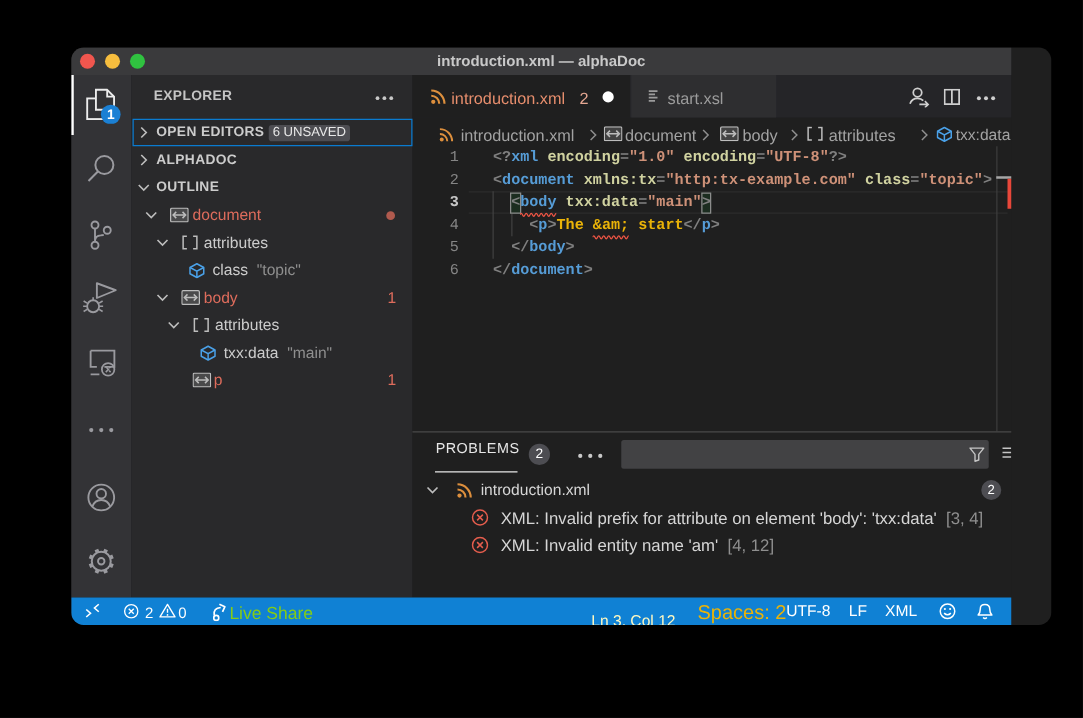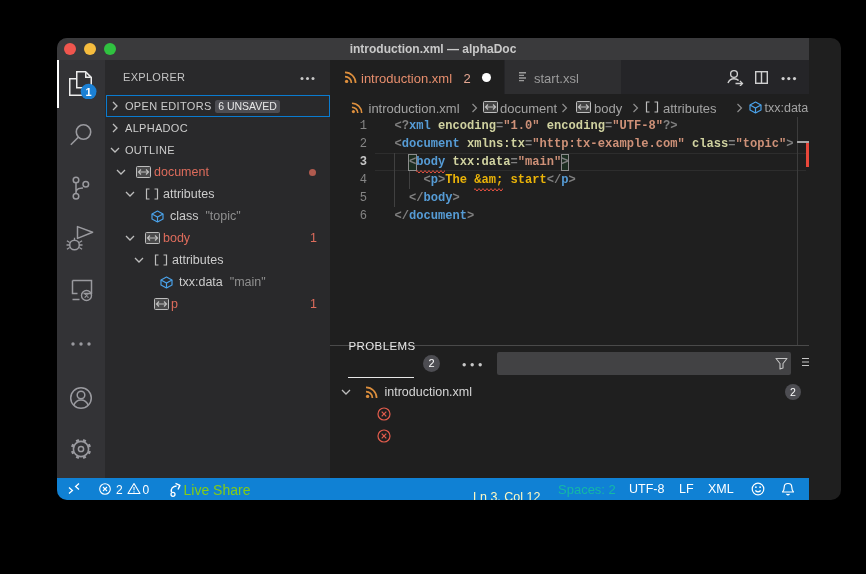--- a/index.html
+++ b/index.html
@@ -11,21 +11,21 @@
 #abar{left:0;top:22px;width:48px;height:418px;background:#333336}
 #sbar{left:48px;top:22px;width:225px;height:418px;background:#29292b}
 #edt{left:273px;top:22px;width:479px;height:418px;background:#1f1f1f}
 #tabbar{left:273px;top:22px;width:479px;height:34px;background:#252528}
 #status{left:0;top:440px;width:752px;height:22px;background:#1081d4;color:#fff;font-size:12px}
 .svgi{position:absolute}
 .lbl{position:absolute;white-space:pre}
 .cl{position:absolute;left:337.4px;font-family:"Liberation Mono",monospace;font-size:12.1px;line-height:18px;white-space:pre;font-weight:bold}
 .ln{position:absolute;width:27px;text-align:right;color:#858585;font-family:"Liberation Mono",monospace;font-size:12.1px;line-height:18px;left:283px}
 .p{color:#808080}.t{color:#569cd6}.a{color:#d0d2a0}.s{color:#ce9178}.w{color:#eab308}
-.sech{font-size:11px;font-weight:normal;color:#cccccc;letter-spacing:.3px}
+.sech{font-size:11px;font-weight:bold;color:#cccccc;letter-spacing:.3px}
 .trow{position:absolute;font-size:12.5px;color:#cccccc}
 .sal{color:#de6c5c}
 .gv{color:#8f8f8f}
 </style></head><body>
 <div id="win">
 <div class="abs" id="ttl"></div>
 <div class="abs tl" style="left:7px;background:#f0564e"></div>
 <div class="abs tl" style="left:27px;background:#f6bd3e"></div>
 <div class="abs tl" style="left:47px;background:#30c240"></div>
 <div class="abs" id="ttxt">introduction.xml — alphaDoc</div>
@@ -230,21 +230,21 @@
 <svg style="position:absolute;left:359.2px;top:130.9px" width="29" height="5" viewBox="0 0 29 5">
       <path d="M0 2.8 q1 -2.4 2 0 q1 2.4 2 0 q1 -2.4 2 0 q1 2.4 2 0 q1 -2.4 2 0 q1 2.4 2 0 q1 -2.4 2 0 q1 2.4 2 0 q1 -2.4 2 0 q1 2.4 2 0 q1 -2.4 2 0 q1 2.4 2 0 q1 -2.4 2 0 q1 2.4 2 0 q1 -2.4 2 0 q1 2.4 2 0" stroke="#ef5645" stroke-width="1" fill="none"></path>
     </svg>
 <svg style="position:absolute;left:417.2px;top:148.9px" width="29" height="5" viewBox="0 0 29 5">
       <path d="M0 2.8 q1 -2.4 2 0 q1 2.4 2 0 q1 -2.4 2 0 q1 2.4 2 0 q1 -2.4 2 0 q1 2.4 2 0 q1 -2.4 2 0 q1 2.4 2 0 q1 -2.4 2 0 q1 2.4 2 0 q1 -2.4 2 0 q1 2.4 2 0 q1 -2.4 2 0 q1 2.4 2 0 q1 -2.4 2 0 q1 2.4 2 0" stroke="#ef5645" stroke-width="1" fill="none"></path>
     </svg>
 <div class="abs" style="left:740px;top:79px;width:1px;height:228px;background:#3c3c3c"></div>
 <div class="abs" style="left:740px;top:102.5px;width:12px;height:2px;background:#a6a6a6"></div>
 <div class="abs" style="left:749px;top:104.5px;width:3.3px;height:24.3px;background:#e8473a"></div>
 <div class="abs" style="left:273px;top:306.5px;width:479px;height:1px;background:#4a4a4a"></div>
-<div class="lbl" style="left:291.5px;top:302px;font-size:11.5px;color:#e7e7e7;letter-spacing:.4px">PROBLEMS</div>
+<div class="lbl" style="left:291.5px;top:315px;font-size:11.5px;color:#e7e7e7;letter-spacing:.4px">PROBLEMS</div>
 <div class="abs" style="left:291px;top:338.5px;width:66px;height:1.5px;background:#e7e7e7"></div>
 <div class="abs" style="left:366px;top:316.5px;width:17px;height:17px;border-radius:50%;background:#4d4d52;color:#fff;font-size:11px;text-align:center;line-height:17px">2</div>
 <svg class="svgi" style="left:405px;top:323.5px" width="21" height="5" viewBox="0 0 21 5" fill="#c8c8c8">
       <circle cx="2.2" cy="2.7" r="1.7"></circle>
       <circle cx="10.2" cy="2.7" r="1.7"></circle>
       <circle cx="18.2" cy="2.7" r="1.7"></circle>
     </svg>
 <div class="abs" style="left:440px;top:314px;width:294px;height:22.5px;background:#424244;border-radius:2px"></div>
 <svg class="svgi" style="left:718px;top:319px" width="13" height="13" viewBox="0 0 13 13" fill="none">
 <path d="M1 1.5 h11 L8 6.5 V11 L5 12 V6.5 Z" stroke="#c5c5c5" stroke-width="1.1" stroke-linejoin="round"></path>
@@ -258,24 +258,26 @@
 <svg class="svgi" style="left:308px;top:348px" width="13" height="13" viewBox="0 0 13 13" fill="none">
       <circle cx="2.6" cy="10.4" r="1.7" fill="#dd8f3d"></circle>
       <path d="M1 5.6 a6.4 6.4 0 0 1 6.4 6.4 M1 1.4 a10.6 10.6 0 0 1 10.6 10.6" stroke="#dd8f3d" stroke-width="1.7"></path>
     </svg>
 <div class="lbl" style="left:327.5px;top:347px;font-size:12.5px;color:#d6d6d6">introduction.xml</div>
 <div class="abs" style="left:728px;top:346px;width:16px;height:16px;border-radius:50%;background:#4d4d52;color:#fff;font-size:10.5px;text-align:center;line-height:16px">2</div>
 <svg class="svgi" style="left:319.5px;top:369px" width="14" height="14" viewBox="0 0 14 14" fill="none">
       <circle cx="7" cy="7" r="6" stroke="#e45d4d" stroke-width="1.2"></circle>
       <path d="M4.7 4.7 L9.3 9.3 M9.3 4.7 L4.7 9.3" stroke="#e45d4d" stroke-width="1.2"></path>
     </svg>
+<div class="lbl" style="left:343.5px;top:368.5px;font-size:13.4px;color:#d6d6d6">XML: Invalid prefix for attribute on element 'body': 'txx:data'&nbsp; <span style="color:#8f8f8f">[3, 4]</span></div>
 <svg class="svgi" style="left:319.5px;top:391px" width="14" height="14" viewBox="0 0 14 14" fill="none">
       <circle cx="7" cy="7" r="6" stroke="#e45d4d" stroke-width="1.2"></circle>
       <path d="M4.7 4.7 L9.3 9.3 M9.3 4.7 L4.7 9.3" stroke="#e45d4d" stroke-width="1.2"></path>
     </svg>
+<div class="lbl" style="left:343.5px;top:390.5px;font-size:13.4px;color:#d6d6d6">XML: Invalid entity name 'am'&nbsp; <span style="color:#8f8f8f">[4, 12]</span></div>
 <div class="abs" id="status"></div>
 <svg class="svgi" style="left:10.5px;top:444px" width="12" height="13" viewBox="0 0 12 13" fill="none">
 <path d="M1 5.6 L4.4 8.6 L1 11.6 M11 1.4 L7.6 4.4 L11 7.4" stroke="#fff" stroke-width="1.3"></path>
     </svg>
 <svg class="svgi" style="left:42px;top:445px" width="12" height="12" viewBox="0 0 12 12" fill="none">
 <circle cx="6" cy="6" r="5.3" stroke="#fff" stroke-width="1.1"></circle>
 <path d="M4 4 L8 8 M8 4 L4 8" stroke="#fff" stroke-width="1.1"></path>
     </svg>
 <div class="lbl" style="left:59px;top:444.5px;color:#fff;font-size:12px">2</div>
 <svg class="svgi" style="left:70px;top:444px" width="14" height="13" viewBox="0 0 14 13" fill="none">
@@ -284,21 +286,21 @@
       <circle cx="7" cy="9.9" r="0.7" fill="#fff"></circle>
     </svg>
 <div class="lbl" style="left:85.5px;top:444.5px;color:#fff;font-size:12px">0</div>
 <svg class="svgi" style="left:110px;top:443.5px" width="15" height="15" viewBox="0 0 15 15" fill="none">
 <path d="M4.4 10.2 Q3.4 4.6 9.6 4.0" stroke="#fff" stroke-width="1.4" fill="none"></path>
 <path d="M8.5 1.4 L12.9 3.4 L11 7.5" stroke="#fff" stroke-width="1.4" fill="none" stroke-linejoin="round"></path>
 <circle cx="6" cy="12.3" r="2" stroke="#fff" stroke-width="1.3" fill="none"></circle>
     </svg>
 <div class="lbl" style="left:126.5px;top:444px;color:#84cc16;font-size:14px">Live Share</div>
 <div class="lbl" style="left:416px;top:452px;color:#fef9c3;font-size:12.5px">Ln 3, Col 12</div>
-<div class="lbl" style="left:501px;top:444px;color:#14b8a6;font-size:13px">Spaces: 2</div>
+<div class="lbl" style="left:501px;top:444px;color:#eab308;font-size:16px">Spaces: 2</div>
 <div class="lbl" style="left:572px;top:444px;color:#fff;font-size:12.5px">UTF-8</div>
 <div class="lbl" style="left:622px;top:444px;color:#fff;font-size:12.5px">LF</div>
 <div class="lbl" style="left:651px;top:444px;color:#fff;font-size:12.5px">XML</div>
 <svg class="svgi" style="left:694px;top:444px" width="15" height="14" viewBox="0 0 15 14" fill="none">
 <circle cx="7" cy="7" r="5.8" stroke="#fff" stroke-width="1.2"></circle>
 <path d="M4.3 8.5 q2.7 2.6 5.4 0" stroke="#fff" stroke-width="1.2" fill="none"></path>
 <circle cx="4.9" cy="5.2" r="0.85" fill="#fff"></circle>
       <circle cx="9.1" cy="5.2" r="0.85" fill="#fff"></circle>
     </svg>
 <svg class="svgi" style="left:724px;top:443.5px" width="14" height="15" viewBox="0 0 14 15" fill="none">

